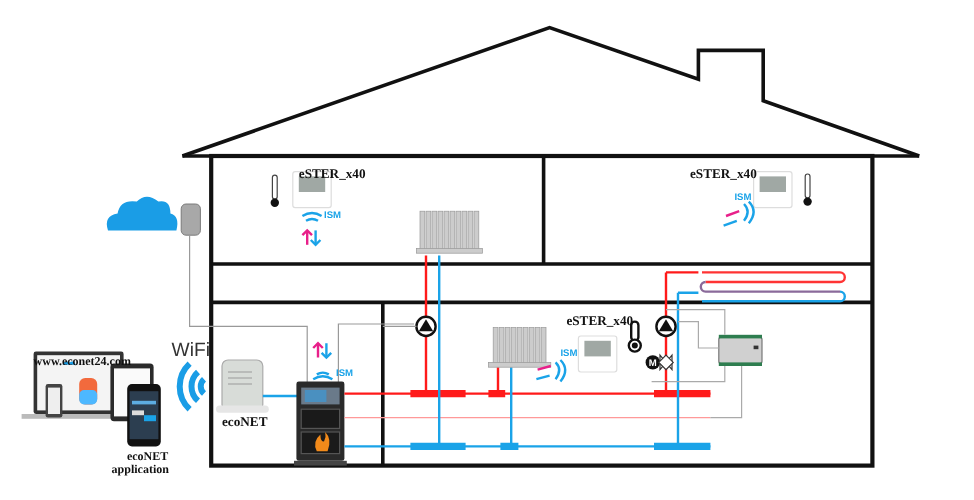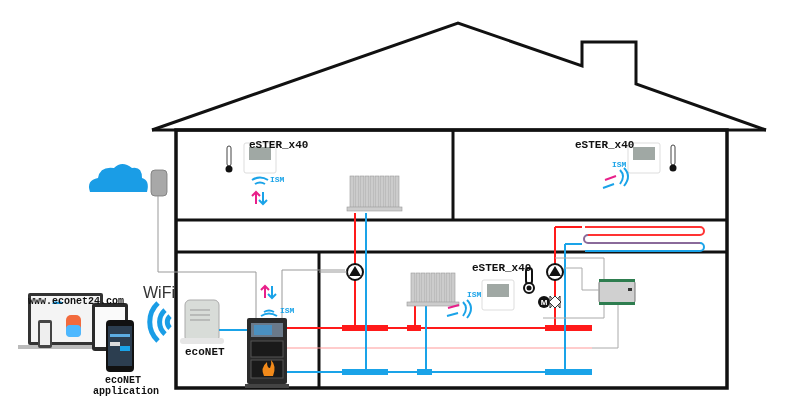--- a/index.html
+++ b/index.html
@@ -1,19 +1,19 @@
 <!DOCTYPE html>
 <html><head>
 <meta charset="utf-8">
 <style>
   html, body { margin:0; padding:0; background:#ffffff; }
   body { width:812px; height:417px; position:relative; overflow:hidden; font-family:"Liberation Sans", sans-serif; }
   #diagram { position:absolute; left:0; top:0; width:812px; height:417px; }
-  .lbl { position:absolute; font-family:Liberation Mono, monospace; font-weight:bold; color:#111; white-space:nowrap; }
-  .ism { position:absolute; font-family:Liberation Mono, monospace; font-weight:bold; color:#1aa3e8; font-size:8px; }
+  .lbl { position:absolute; font-family:Liberation Serif, serif; font-weight:bold; color:#111; white-space:nowrap; }
+  .ism { position:absolute; font-family:Liberation Sans, sans-serif; font-weight:bold; color:#1aa3e8; font-size:8px; }
   .wifi-lbl { position:absolute; font-family:"Liberation Sans", sans-serif; color:#333; font-size:16px; }
 </style>
 </head>
 <body>
 
 <svg id="diagram" viewBox="0 0 812 417" xmlns="http://www.w3.org/2000/svg">
 
   <polyline points="152,130 458,23 582,66 582,42 636,42 636,84 766,130" fill="none" stroke="#111" stroke-width="3" stroke-linejoin="miter"></polyline>
 
   <line x1="152" y1="130" x2="766" y2="130" stroke="#111" stroke-width="3"></line>
@@ -228,13 +228,13 @@
 
 <div class="ism" style="left:270px;top:175px;">ISM</div>
 <div class="ism" style="left:612px;top:160px;">ISM</div>
 <div class="ism" style="left:280px;top:306px;">ISM</div>
 <div class="ism" style="left:467px;top:290px;">ISM</div>
 
 <div class="lbl" style="left:28px;top:296px;font-size:10px;">www.econet24.com</div>
 <div class="wifi-lbl" style="left:143px;top:284px;">WiFi</div>
 <div class="lbl" style="left:185px;top:346px;font-size:11px;">ecoNET</div>
 <div class="lbl" style="left:101px;top:375px;font-size:10px;text-align:center;width:44px;">ecoNET</div>
-<div class="lbl" style="left:93px;top:386px;font-size:10px;text-align:center;width:60px;">application</div>
+<div class="lbl" style="left:93px;top:386px;font-size:10px;text-align:left;width:60px;">application</div>
 
 </body></html>

